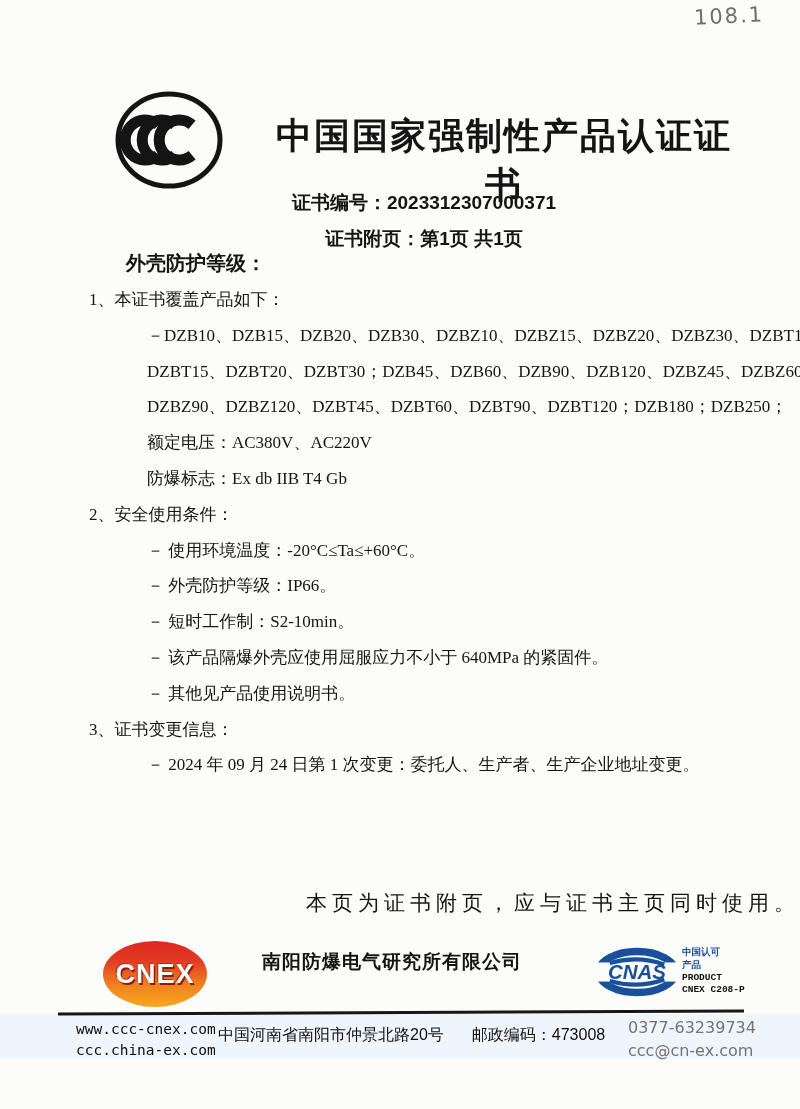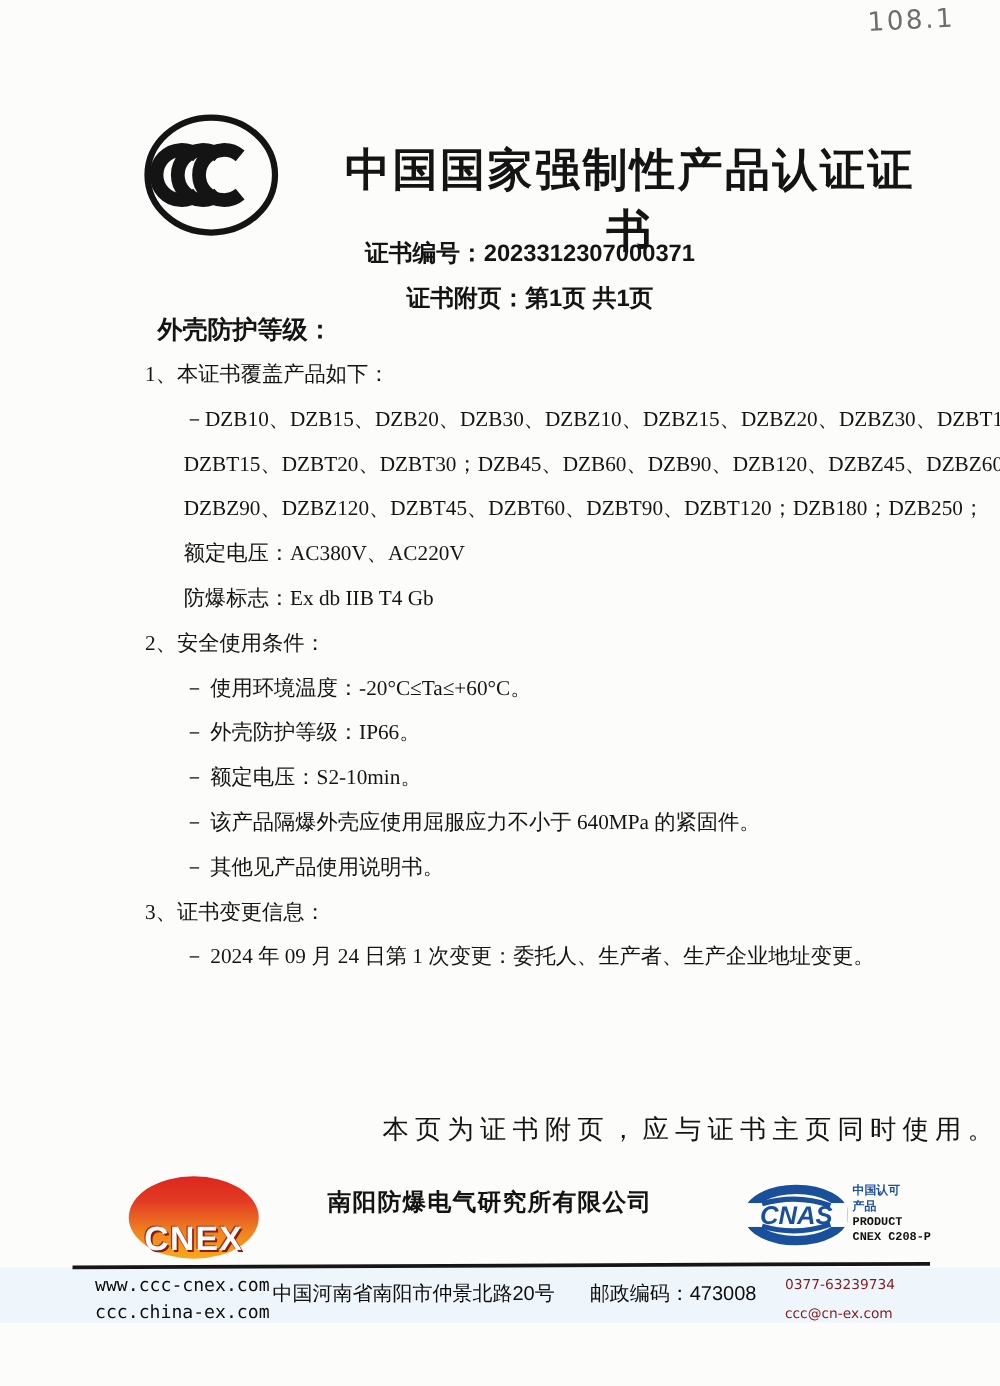--- a/index.html
+++ b/index.html
@@ -24,30 +24,30 @@
     font-weight:bold;font-size:19px;transform:translateX(24px);
     font-family:"Liberation Sans", sans-serif;
   }
   .cert-no-line{top:190px;}
   .attach-line{top:226px;}
   .section-heading{
     position:absolute;top:250px;left:126px;font-size:20px;font-weight:bold;
   }
   .body-lines{position:absolute;top:282px;left:0;width:800px;}
   .bline{height:35.8px;line-height:35.8px;font-size:17px;white-space:nowrap;}
-  .ind1{padding-left:116px;}
+  .ind1{padding-left:89px;}
   .ind2{padding-left:147px;}
   .statement{
     position:absolute;top:889px;left:0;width:800px;text-align:right;
     font-size:21px;letter-spacing:5px;
   }
   .cnex-logo{
     position:absolute;top:941px;left:103px;width:104px;height:66px;border-radius:50%;
     background:linear-gradient(180deg,#dd2620 0%,#e23b23 30%,#ef8420 68%,#f8a71d 100%);
-    display:flex;align-items:flex-end;justify-content:center;
+    display:flex;align-items:center;justify-content:center;
   }
   .cnex-text{
     color:#ffffff;font-weight:bold;font-size:27px;letter-spacing:1px;
     font-family:"Liberation Sans", sans-serif;
     text-shadow:1.5px 1.5px 0 #8f1b10, -1px -1px 0 #b3291a;
   }
   .company{
     position:absolute;top:949px;left:198px;width:388px;text-align:center;
     font-size:19px;font-weight:600;letter-spacing:1px;
     font-family:"Liberation Sans", sans-serif;
@@ -64,22 +64,22 @@
   .footer-links{
     position:absolute;top:1019px;left:76px;
     font-family:"DejaVu Sans Mono", monospace;font-size:14.5px;line-height:21px;color:#0d0d0d;
   }
   .footer-center{
     position:absolute;top:1025px;left:218px;width:420px;font-size:16px;white-space:nowrap;
     font-family:"Liberation Sans", sans-serif;color:#0d0d0d;
   }
   .footer-center .gap{display:inline-block;width:28px;}
   .footer-right{
-    position:absolute;top:1016px;left:628px;font-size:11px;line-height:23px;
-    font-family:"DejaVu Sans", sans-serif;color:#7f1d1d;
+    position:absolute;top:1016px;left:628px;font-size:16px;line-height:23px;
+    font-family:"DejaVu Sans", sans-serif;color:#737373;
   }
 </style>
 </head>
 <body>
 
 <div class="page">
 
   <div class="handnote">108.1</div>
 
   <svg class="ccc-logo" viewBox="0 0 110 100" aria-hidden="true">
@@ -104,21 +104,21 @@
   <div class="body-lines">
       <div class="bline ind1">1、本证书覆盖产品如下：</div>
       <div class="bline ind2">－DZB10、DZB15、DZB20、DZB30、DZBZ10、DZBZ15、DZBZ20、DZBZ30、DZBT10、</div>
       <div class="bline ind2">DZBT15、DZBT20、DZBT30；DZB45、DZB60、DZB90、DZB120、DZBZ45、DZBZ60、</div>
       <div class="bline ind2">DZBZ90、DZBZ120、DZBT45、DZBT60、DZBT90、DZBT120；DZB180；DZB250；</div>
       <div class="bline ind2">额定电压：AC380V、AC220V</div>
       <div class="bline ind2">防爆标志：Ex db IIB T4 Gb</div>
       <div class="bline ind1">2、安全使用条件：</div>
       <div class="bline ind2">－ 使用环境温度：-20°C≤Ta≤+60°C。</div>
       <div class="bline ind2">－ 外壳防护等级：IP66。</div>
-      <div class="bline ind2">－ 额定电压：S2-10min。</div>
+      <div class="bline ind2">－ 短时工作制：S2-10min。</div>
       <div class="bline ind2">－ 该产品隔爆外壳应使用屈服应力不小于 640MPa 的紧固件。</div>
       <div class="bline ind2">－ 其他见产品使用说明书。</div>
       <div class="bline ind1">3、证书变更信息：</div>
       <div class="bline ind2">－ 2024 年 09 月 24 日第 1 次变更：委托人、生产者、生产企业地址变更。</div>
     </div>
 
   <div class="statement">本页为证书附页，应与证书主页同时使用。</div>
 
   <div class="cnex-logo">
     <span class="cnex-text">CNEX</span>

